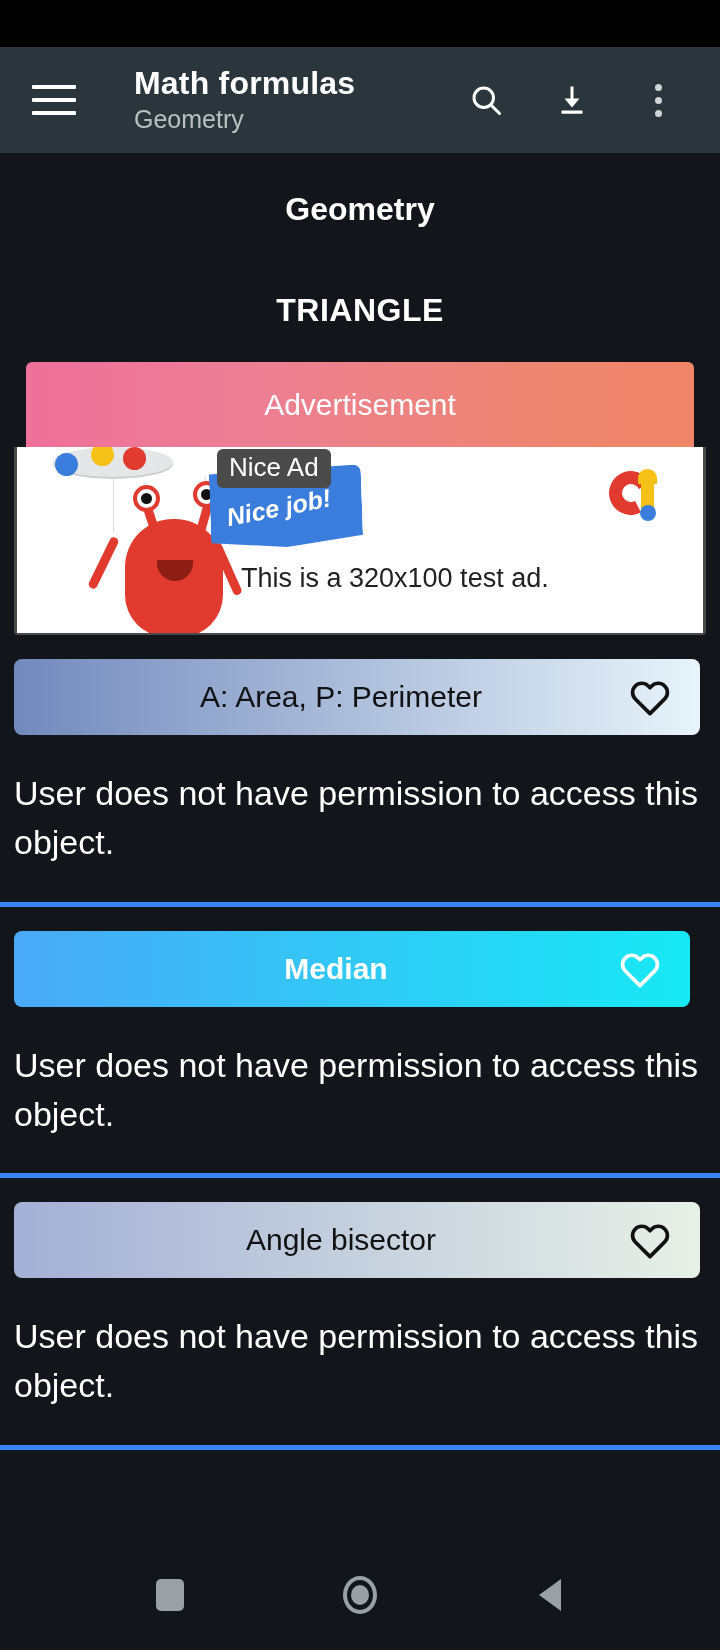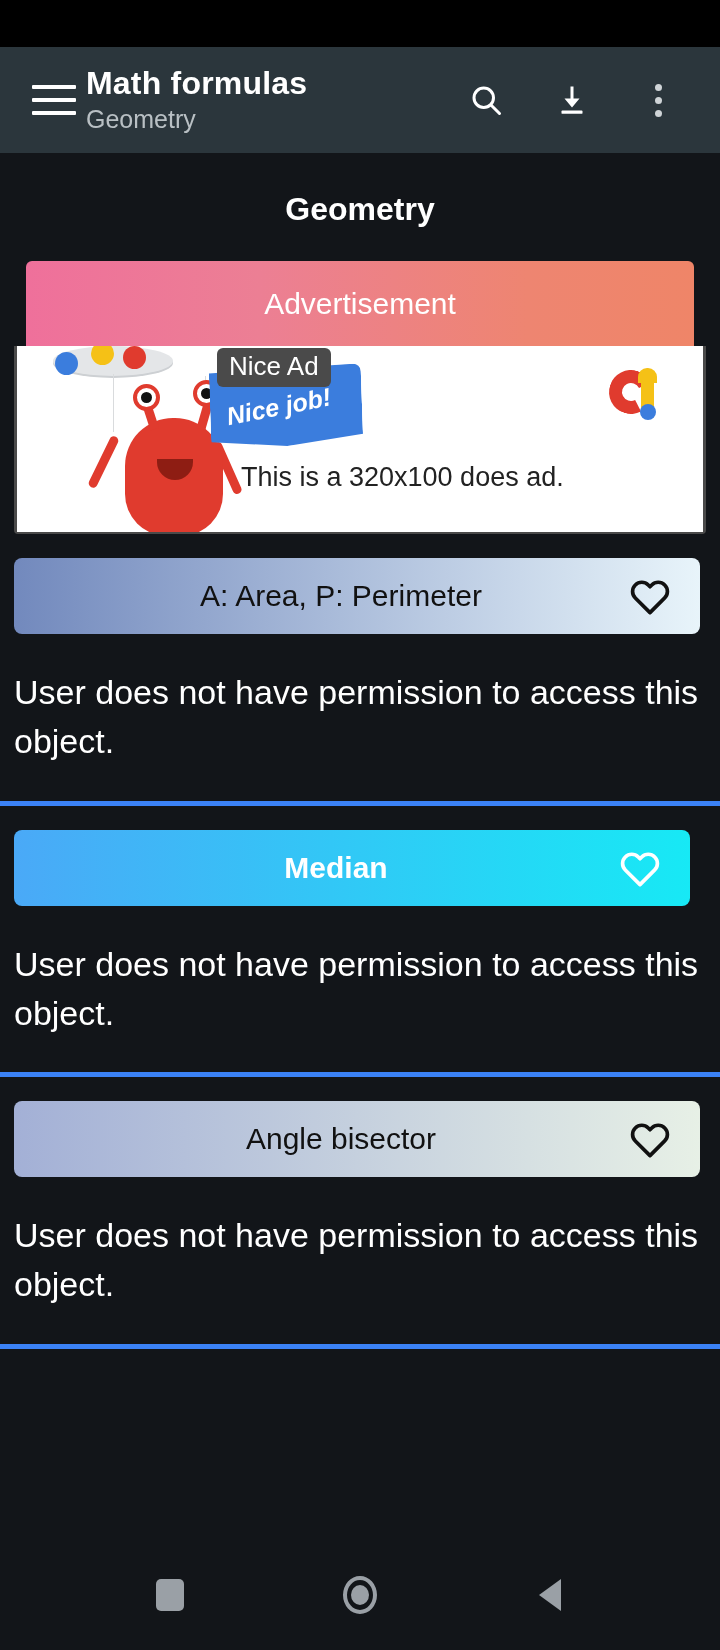--- a/index.html
+++ b/index.html
@@ -15,21 +15,21 @@
   .status-bar { height:47px; background:#000; width:100%; }
 
   
   .app-bar {
     height:106px; background:#2b363c;
     display:flex; align-items:center; padding:0 24px;
   }
   .hamburger { width:54px; height:54px; display:flex; flex-direction:column;
     justify-content:center; gap:9px; margin-left:8px; cursor:pointer; }
   .hamburger span { display:block; width:44px; height:4px; background:#fff; border-radius:1px; }
-  .titles { flex:1; display:flex; flex-direction:column; justify-content:flex-end; }
+  .titles { margin-left:48px; flex:1; display:flex; flex-direction:column; justify-content:flex-end; }
   .title-main { color:#fff; font-size:32px; font-weight:bold; line-height:1.15; letter-spacing:0.2px; }
   .title-sub { color:#b9c0c4; font-size:25px; line-height:1.25; margin-top:2px; }
   .bar-icons { display:flex; align-items:center; gap:46px; margin-right:18px; }
   .bar-icons .ic { width:40px; height:40px; display:flex; align-items:center; justify-content:center; cursor:pointer; }
   .dots { display:flex; flex-direction:column; gap:6px; align-items:center; }
   .dots i { width:7px; height:7px; border-radius:50%; background:#cfd4d7; display:block; }
 
   
   .h-geometry { text-align:center; color:#fff; font-size:32px; font-weight:bold; margin-top:38px; }
   .h-section  { text-align:center; color:#fff; font-size:32px; font-weight:bold; margin-top:64px; letter-spacing:0.5px; }
@@ -155,20 +155,21 @@
         <div class="dots">
             <i></i>
             <i></i>
             <i></i>
           </div>
       </div>
     </div>
   </div>
 
   <div class="h-geometry">Geometry</div>
+  <div class="h-section">TRIANGLE</div>
 
   <div class="ad-wrap">
     <div class="ad-label">Advertisement</div>
     <div class="ad-frame">
       <div class="ad-canvas">
 
         <div class="plate"></div>
         <div class="ball b1"></div>
         <div class="ball b2"></div>
         <div class="ball b3"></div>
@@ -187,21 +188,21 @@
             </div>
             <div class="m-eye r">
               <i></i>
             </div>
         </div>
 
         <div class="ribbon">
           <span>Nice job!</span>
         </div>
         <div class="test-badge">Nice Ad</div>
-        <div class="ad-text">This is a 320x100 does ad.</div>
+        <div class="ad-text">This is a 320x100 test ad.</div>
 
         <div class="admob">
           <div class="arc"></div>
             <div class="stem"></div>
             <div class="cap"></div>
             <div class="dot"></div>
         </div>
       </div>
     </div>
   </div>

